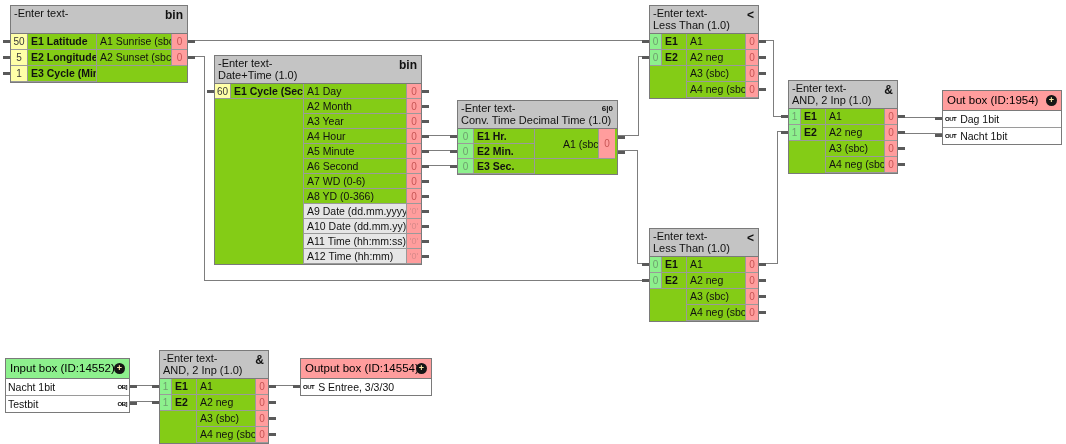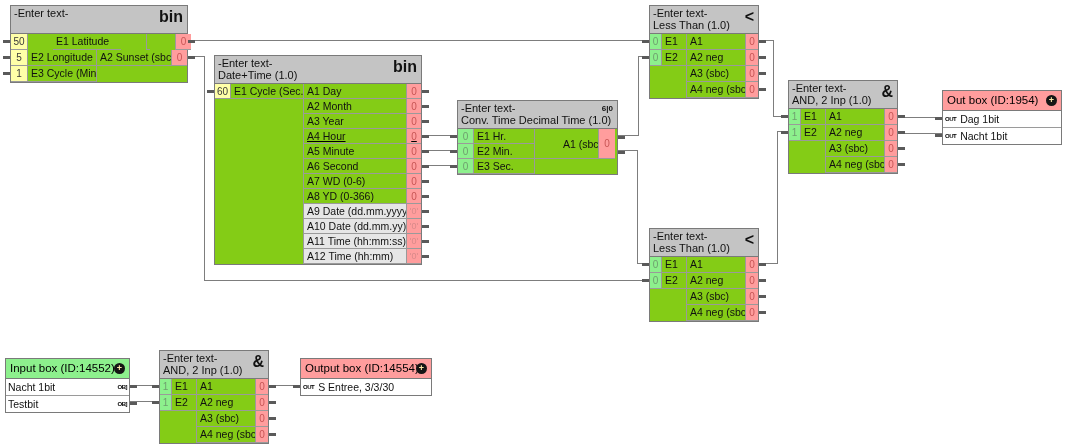--- a/index.html
+++ b/index.html
@@ -3,32 +3,32 @@
 <meta charset="utf-8">
 <style>
   html,body{margin:0;padding:0;background:#fff;}
   #canvas{position:relative;width:1066px;height:444px;background:#fff;overflow:hidden;
           font-family:"Liberation Sans",sans-serif;-webkit-font-smoothing:none;}
   .wire{position:absolute;background:var(--wire);}
   .fblock{position:absolute;border:1px solid #7a7a7a;background:#84cc16;box-sizing:border-box;}
   .fhead{background:var(--hdr);border-bottom:1px solid #7a7a7a;position:relative;
          padding:1px 3px;box-sizing:border-box;}
   .fhead .t1,.fhead .t2{font-size:11px;line-height:12px;color:#111;white-space:nowrap;}
-  .fhead .ticon{position:absolute;top:2px;right:4px;font-weight:bold;font-size:16px;color:#111;}
+  .fhead .ticon{position:absolute;top:2px;right:4px;font-weight:bold;font-size:12px;color:#111;}
   .ticon.small{font-size:8px;top:3px;letter-spacing:0px;}
   .rows{position:relative;}
   .frow{display:flex;position:relative;}
   .cin{box-sizing:border-box;border-right:1px solid #9a9a9a;border-bottom:1px solid #9a9a9a;
        text-align:center;font-size:10px;line-height:15px;flex:none;}
   .cin.yellow{background:var(--yel);color:#3a3a3a;}
   .cin.green{background:var(--grn);color:#6f9f6f;}
   .csp{flex:none;}
   .ce{box-sizing:border-box;flex:none;font-size:10.5px;line-height:15px;color:#111;
       padding-left:3px;white-space:nowrap;overflow:hidden;}
-  .ce.filled{border-bottom:1px solid #9a9a9a;}
+  .ce.filled{border-bottom:1px solid #9a9a9a;font-weight:bold;}
   .ca{box-sizing:border-box;flex:1;border-left:1px solid #9a9a9a;font-size:10.5px;
       line-height:15px;color:#111;padding-left:3px;white-space:nowrap;overflow:hidden;}
   .ca.cb{border-bottom:1px solid #9a9a9a;}
   .ca.gray{background:var(--grayrow);}
   .cout{box-sizing:border-box;flex:none;background:var(--red);border-left:1px solid #9a9a9a;
         border-bottom:1px solid #9a9a9a;text-align:center;font-size:10px;line-height:15px;color:#c85555;}
   .cout.q{color:#d98a8a;font-size:9px;}
   .ca.abs,.cout.abs{position:absolute;flex:none;}
   .pin{position:absolute;width:7px;height:3px;background:#5a5a5a;}
   .iobox{position:absolute;border:1px solid #7a7a7a;background:#fff;box-sizing:border-box;}
@@ -74,21 +74,21 @@
   <div class="wire" style="left:130px;top:385px;width:30px;height:1px"></div>
   <div class="wire" style="left:130px;top:401px;width:30px;height:1px"></div>
   <div class="wire" style="left:269px;top:385px;width:32px;height:1px"></div>
 
   <div class="fblock" style="left:10px;top:5px;width:178px">
       <div class="fhead" style="height: 28px;">
         <div class="t1">-Enter text-</div>
         <div class="ticon">bin</div>
       </div>
       <div class="rows">
-        <div class="frow" style="height: 16px; gap: 25px;">
+        <div class="frow" style="height: 16px;">
           <div class="cin yellow" style="width: 17px;">50</div>
           <div class="pin" style="left: -8px; top: 6px;"></div>
           <div class="ce filled" style="width: 68px;">E1 Latitude</div>
           <div class="ca cb">A1 Sunrise (sbc)</div>
           <div class="cout" style="width: 16px;">0</div>
           <div class="pin" style="right: -8px; top: 6px;"></div>
         </div>
         <div class="frow" style="height: 16px;">
           <div class="cin yellow" style="width: 17px;">5</div>
           <div class="pin" style="left: -8px; top: 6px;"></div>
@@ -125,21 +125,21 @@
           <div class="ca cb">A2 Month</div>
           <div class="cout" style="width: 15px;">0</div>
           <div class="pin" style="right: -8px; top: 5.5px;"></div>
         </div>
         <div class="frow" style="height: 15px;">
           <div class="csp" style="width: 88px;"></div>
           <div class="ca cb">A3 Year</div>
           <div class="cout" style="width: 15px;">0</div>
           <div class="pin" style="right: -8px; top: 5.5px;"></div>
         </div>
-        <div class="frow" style="height: 15px; text-decoration: underline;">
+        <div class="frow" style="height: 15px;">
           <div class="csp" style="width: 88px;"></div>
           <div class="ca cb">A4 Hour</div>
           <div class="cout" style="width: 15px;">0</div>
           <div class="pin" style="right: -8px; top: 5.5px;"></div>
         </div>
         <div class="frow" style="height: 15px;">
           <div class="csp" style="width: 88px;"></div>
           <div class="ca cb">A5 Minute</div>
           <div class="cout" style="width: 15px;">0</div>
           <div class="pin" style="right: -8px; top: 5.5px;"></div>

